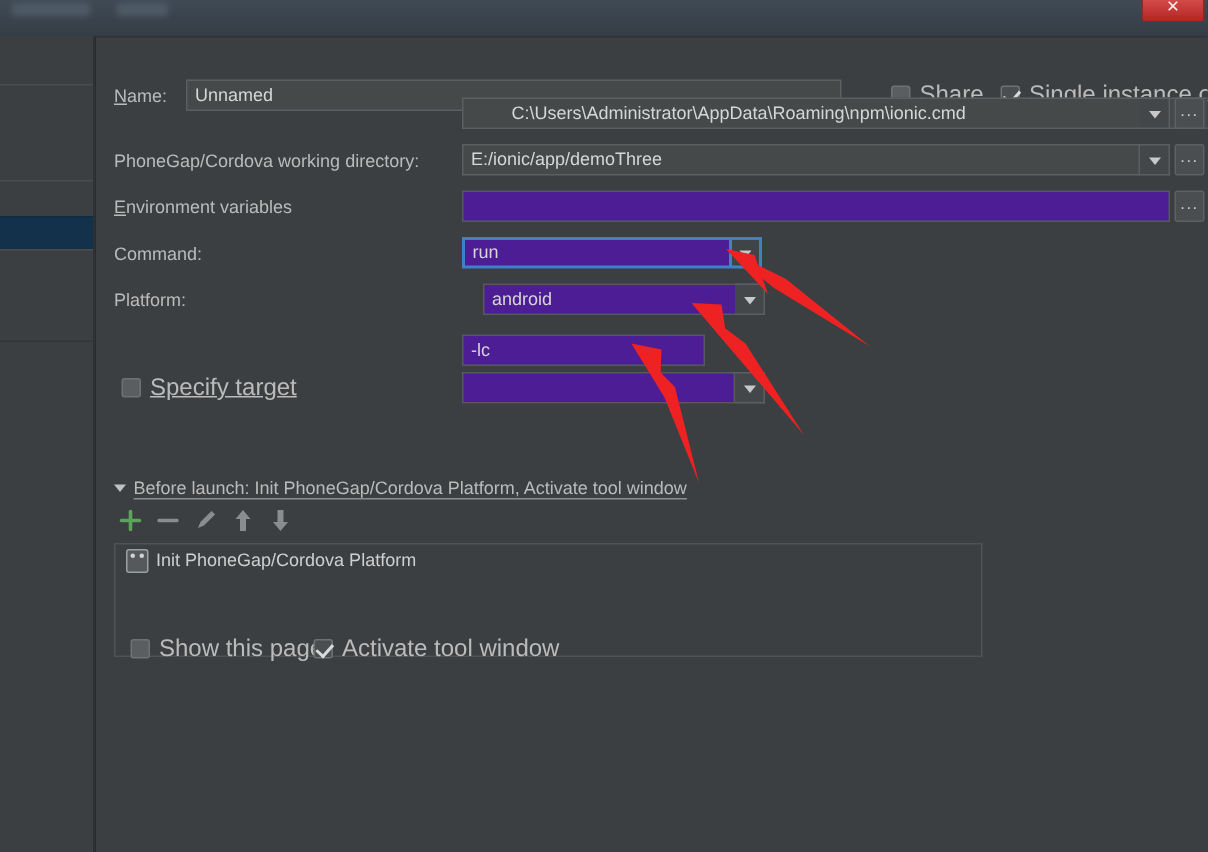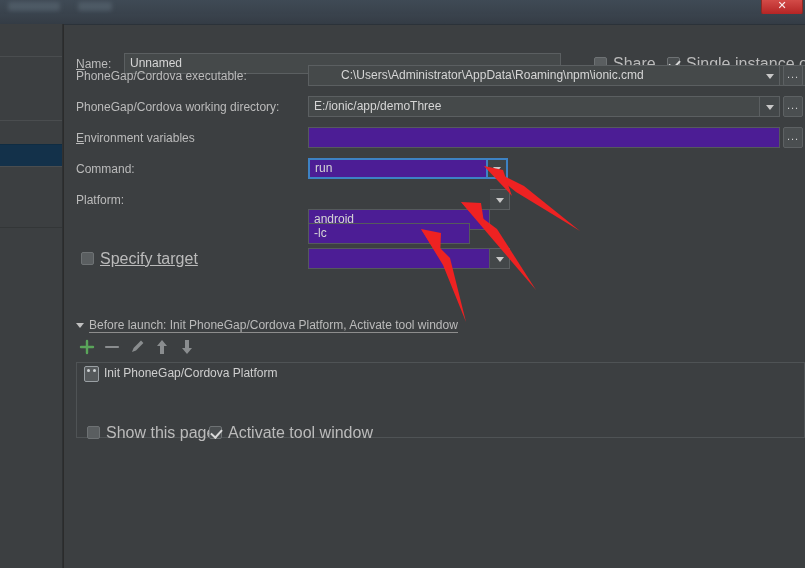--- a/index.html
+++ b/index.html
@@ -104,21 +104,21 @@
   .bl-title .tri{
     display:inline-block;width:0;height:0;margin-right:5px;vertical-align:middle;
     border-left:4px solid transparent;border-right:4px solid transparent;border-top:5px solid #c0c0c0;
   }
   .bl-title .txt{border-bottom:1px solid #8d8d8d;}
 
   .toolbar{position:absolute;left:13px;top:312px;width:729px;height:22px;}
   .tb-ico{position:absolute;top:0;width:22px;height:22px;}
 
   .listbox{
-    position:absolute;left:13px;top:338px;width:729px;height:76px;
+    position:absolute;left:13px;top:338px;width:579px;height:76px;
     box-sizing:border-box;background:#3c3f41;border:1px solid #4f5355;
   }
   .list-item{position:absolute;left:0;top:0;width:100%;height:20px;}
   .li-ico{position:absolute;left:7px;top:3px;width:13px;height:14px;
           border:1px solid #9aa0a4;border-radius:2px;background:#55595b;}
   .li-ico:before{content:"";position:absolute;left:2px;top:2px;width:3px;height:3px;background:#cfd3d5;border-radius:50%;}
   .li-ico:after{content:"";position:absolute;right:2px;top:2px;width:3px;height:3px;background:#cfd3d5;border-radius:50%;}
   .li-txt{position:absolute;left:27px;top:2px;font-size:12px;color:#cfcfcf;line-height:16px;white-space:nowrap;}
 
   
@@ -156,21 +156,20 @@
     <div class="cb" style="left:531px;top:33px;"></div>
     <div class="cb-lbl" style="left:550px;top:33px;">
       <u>S</u>hare
     </div>
 
     <div class="cb checked" style="left:604px;top:33px;"></div>
     <div class="cb-lbl" style="left:623px;top:33px;">
       Single <u>i</u>nstance only
     </div>
 
-    <div class="lbl" style="left:13px;top:41px;">PhoneGap/Cordova executable:</div>
     <div class="field" style="left:245px;top:41px;width:520px;padding-left:32px;">C:\Users\Administrator\AppData\Roaming\npm\ionic.cmd</div>
     <div class="combo-arrow" style="left:697px;top:41px;">
       <span class="caret"></span>
     </div>
     <div class="ellbtn" style="left:720px;top:41px;">...</div>
 
     <div class="lbl" style="left:13px;top:72px;">PhoneGap/Cordova working directory:</div>
     <div class="field" style="left:245px;top:72px;width:452px;">E:/ionic/app/demoThree</div>
     <div class="combo-arrow" style="left:697px;top:72px;">
       <span class="caret"></span>
@@ -183,21 +182,21 @@
     <div class="field dark" style="left:245px;top:103px;width:472px;"></div>
     <div class="ellbtn" style="left:720px;top:103px;">...</div>
 
     <div class="lbl" style="left:13px;top:134px;">Command:</div>
     <div class="field dark focused" style="left:245px;top:134px;width:180px;">run</div>
     <div class="combo-arrow focused" style="left:425px;top:134px;">
       <span class="caret"></span>
     </div>
 
     <div class="lbl" style="left:13px;top:165px;">Platform:</div>
-    <div class="field dark" style="left:245px;top:165px;width:182px;margin-top:20px;">android</div>
+    <div class="field dark" style="left:259px;top:165px;width:182px;">android</div>
     <div class="combo-arrow" style="left:427px;top:165px;">
       <span class="caret"></span>
     </div>
 
     <div class="field dark" style="left:245px;top:179px;width:162px;margin-top:20px;">-lc</div>
 
     <div class="cb" style="left:18px;top:228px;"></div>
     <div class="cb-lbl" style="left:37px;top:228px;text-decoration:underline;">Specify target</div>
     <div class="field dark" style="left:245px;top:224px;width:182px;"></div>
     <div class="combo-arrow" style="left:427px;top:224px;">

